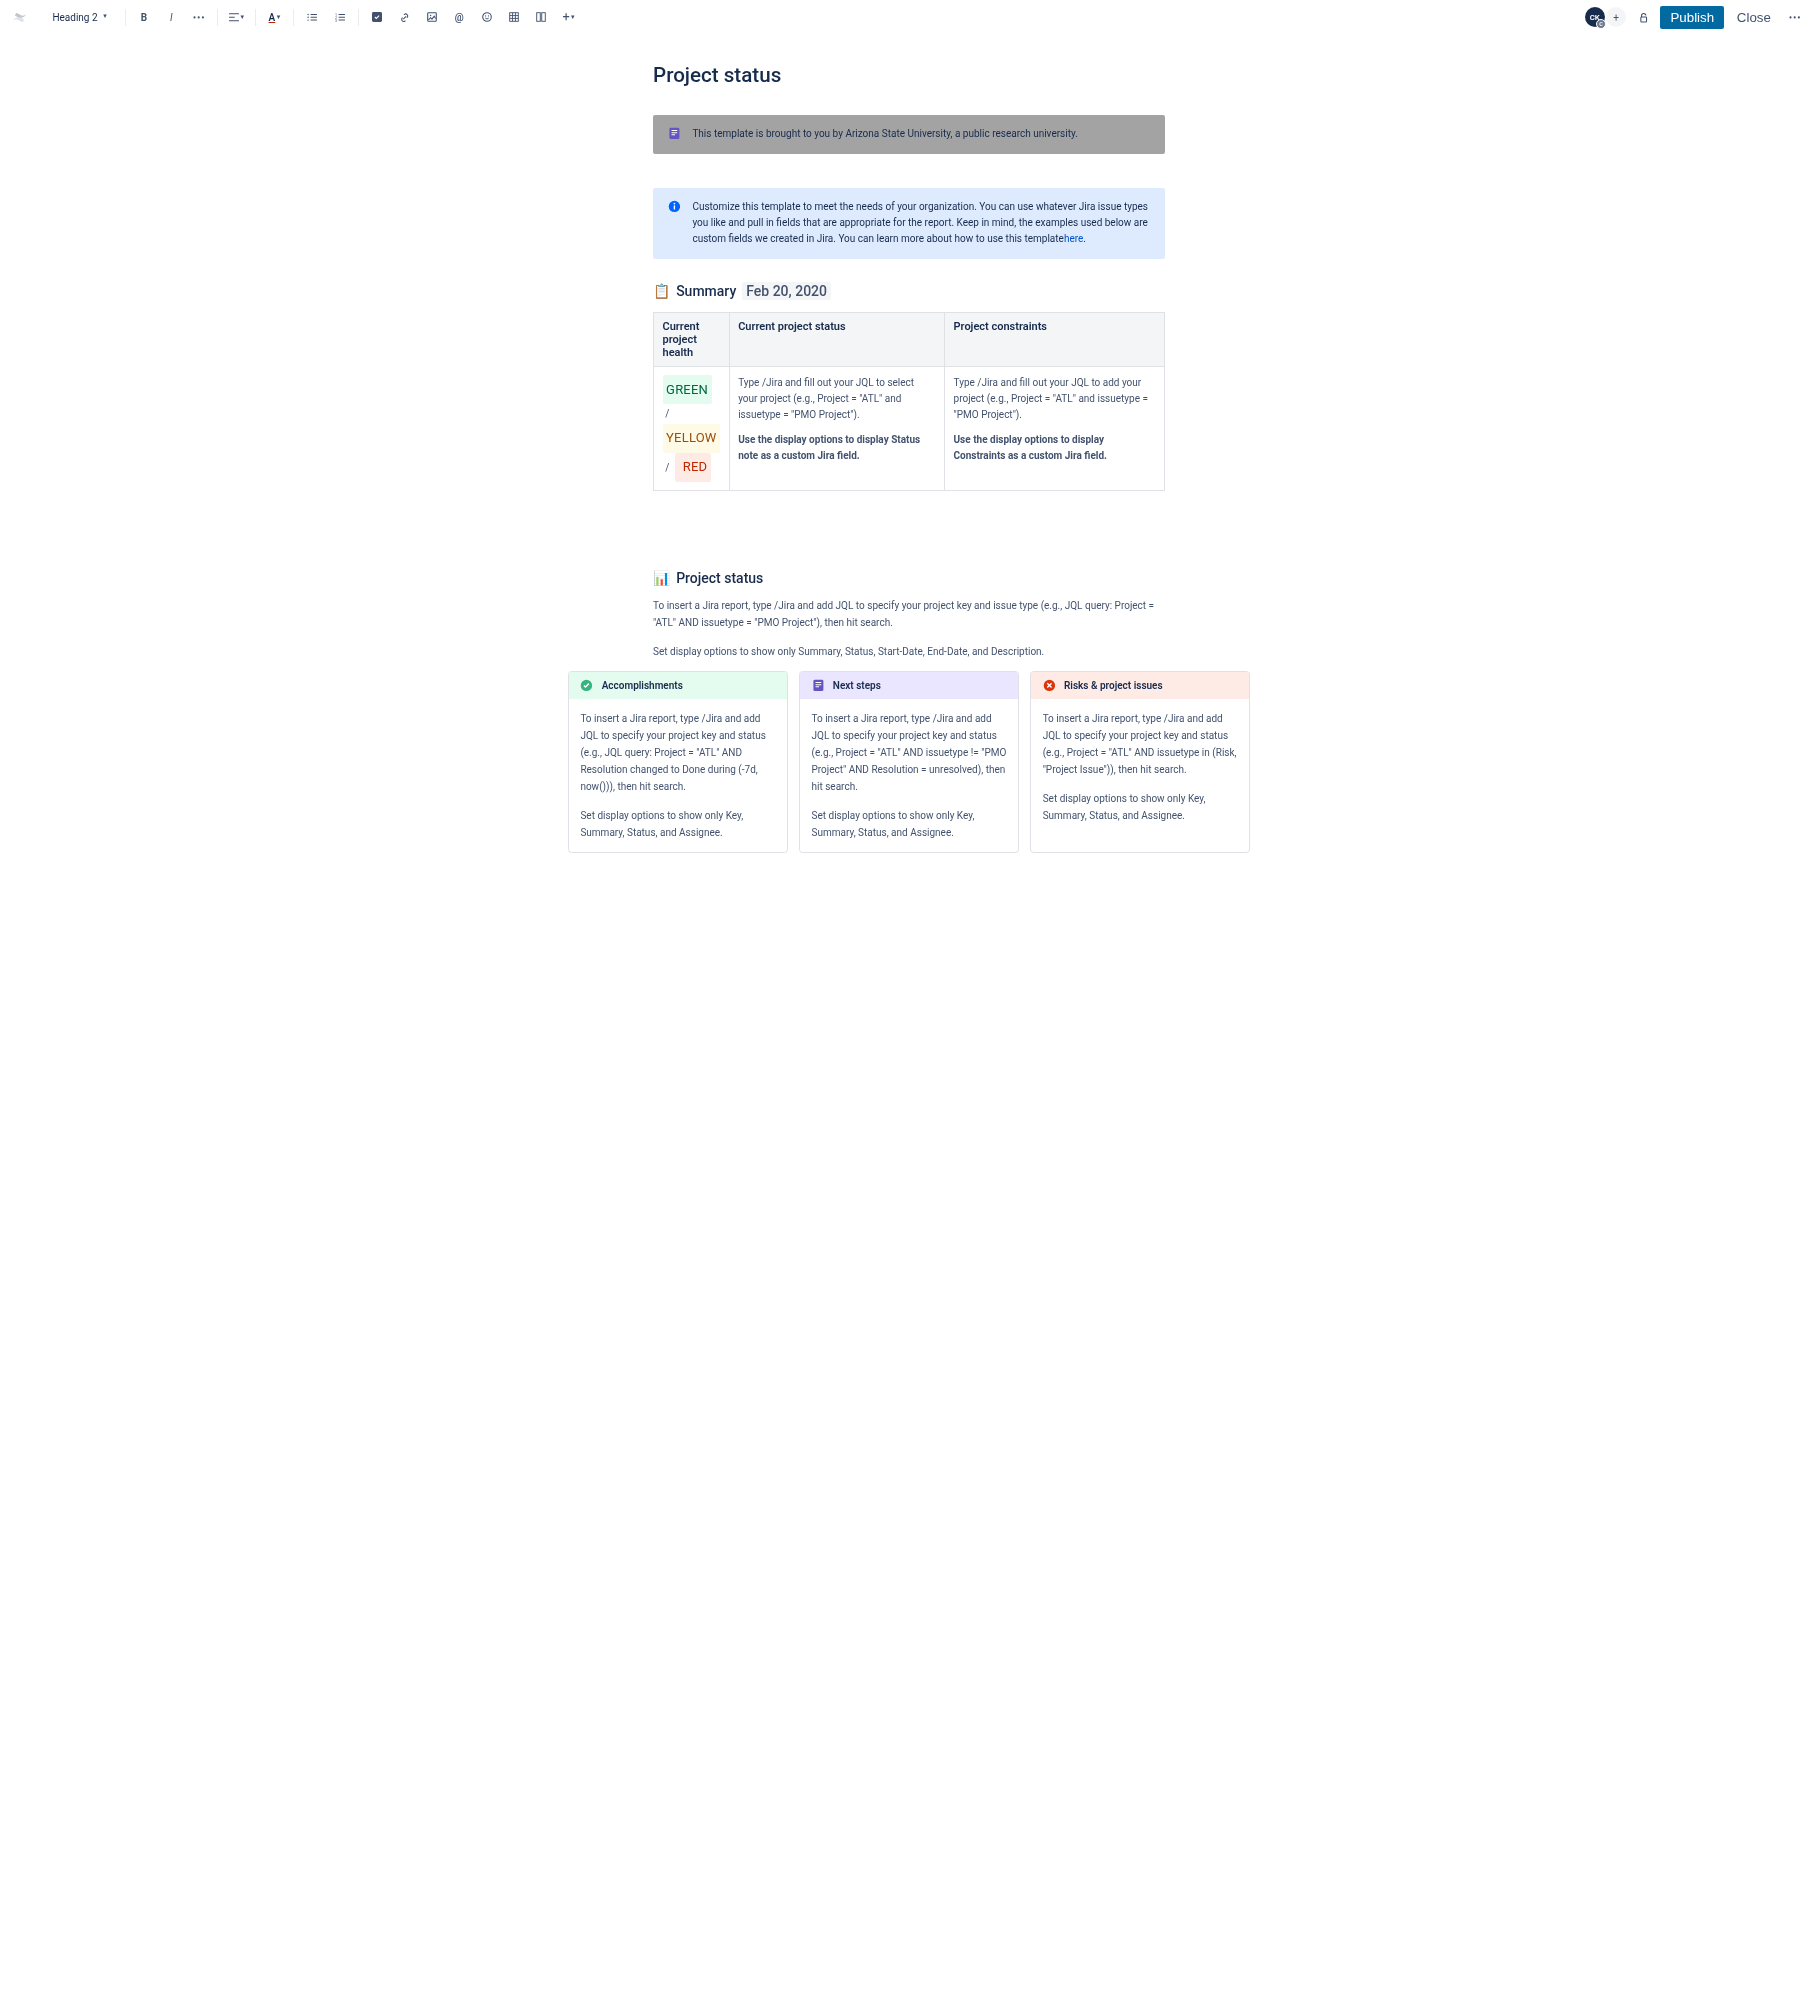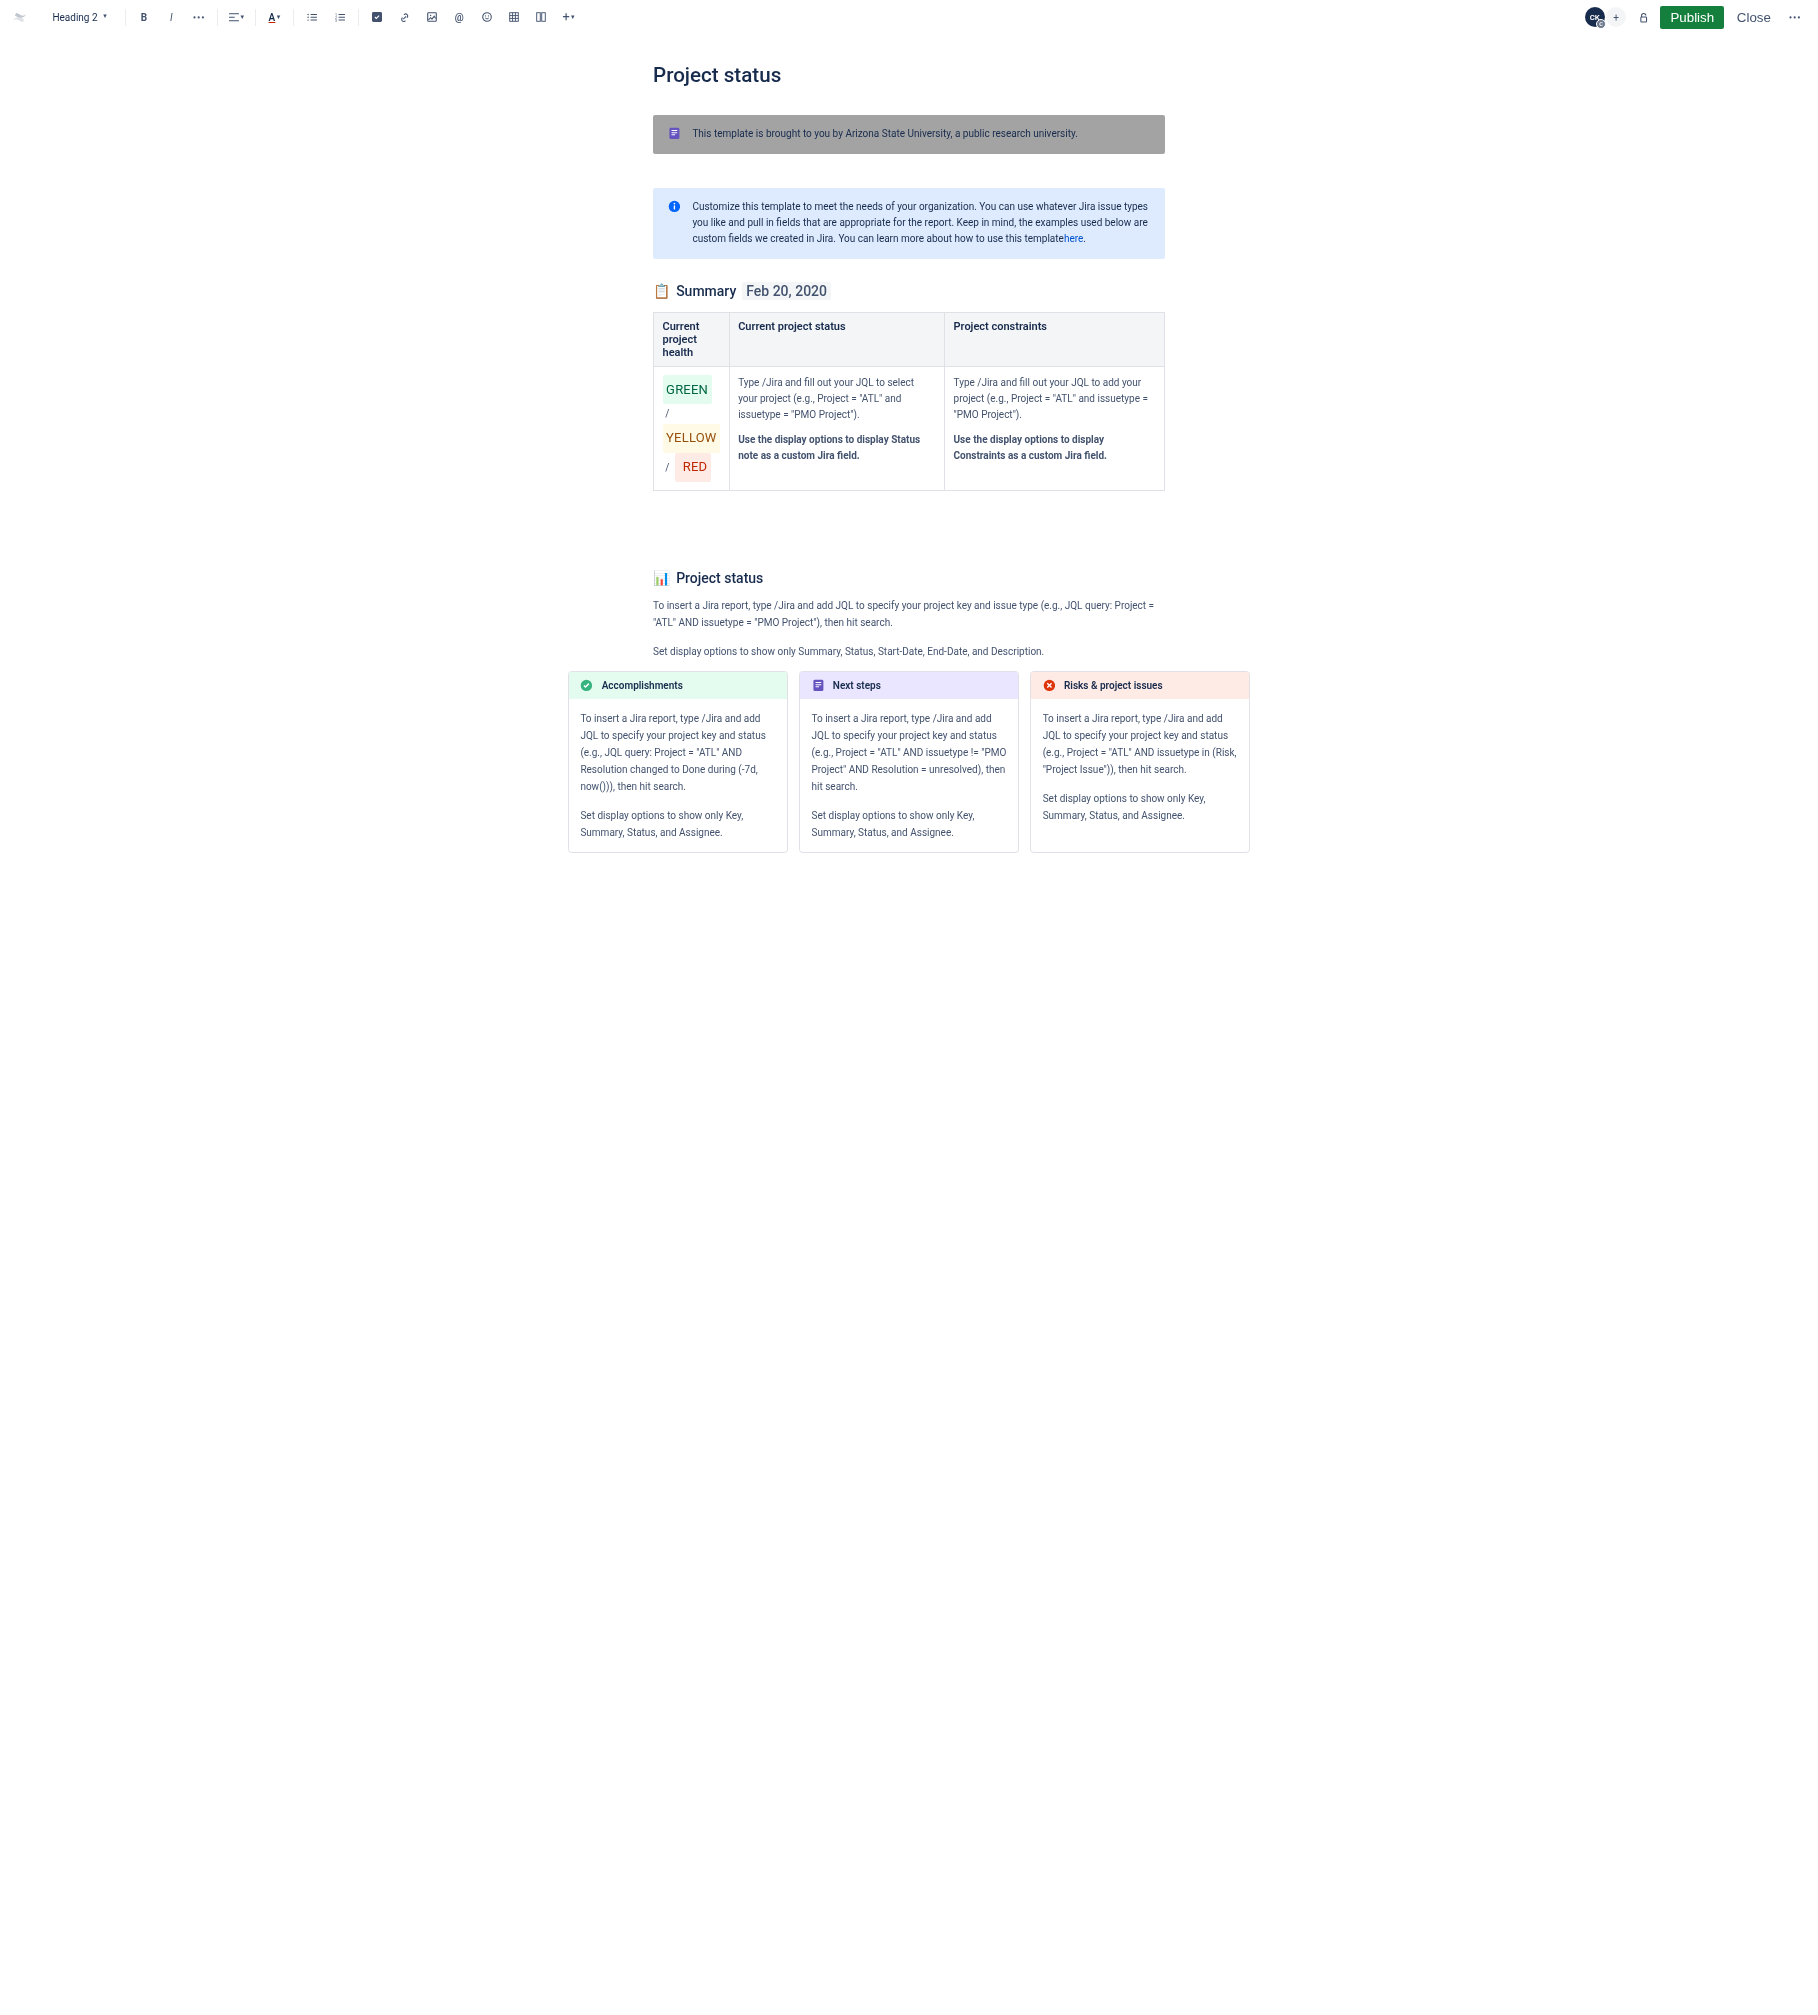--- a/index.html
+++ b/index.html
@@ -8,21 +8,21 @@
 
 .toolbar { display: flex; align-items: center; padding: 5.7px 11.4px; border-bottom: none; gap: 4.3px; }
 .logo { width: 17px; height: 17px; display: flex; align-items: center; justify-content: center; color: #DFE1E6; margin-right: 14px; }
 .toolbar-select { display: flex; align-items: flex-start; gap: 5.7px; padding: 2.8px 5.7px; cursor: pointer; border-radius: 2.1px; min-width: 71px; }
 .toolbar-btn { width: 23px; height: 23px; display: flex; align-items: center; justify-content: center; cursor: pointer; border-radius: 2.1px; color: #42526E; }
 .toolbar-sep { width: 0.7px; height: 17px; background: #EBECF0; margin: 0 2.8px; }
 .toolbar-right { margin-left: auto; display: flex; align-items: center; gap: 5.7px; }
 .avatar { width: 20px; height: 20px; border-radius: 50%; background: #172B4D; color: #fff; display: flex; align-items: center; justify-content: center; font-size: 7.8px; font-weight: 600; position: relative; }
 .avatar-badge { position: absolute; bottom: -1.4px; right: -1.4px; width: 10px; height: 10px; border-radius: 50%; background: #6B778C; color: #fff; font-size: 5.7px; display: flex; align-items: center; justify-content: center; border: 1.4px solid #fff; }
 .avatar-add { width: 20px; height: 20px; border-radius: 50%; background: #F4F5F7; display: flex; align-items: center; justify-content: center; cursor: pointer; color: #42526E; margin-left: -4.3px; }
-.btn-primary { background: #15803d; color: #fff; border: none; padding: 4.3px 10px; border-radius: 2.1px; cursor: pointer; font-weight: 500; }
+.btn-primary { background: #0369a1; color: #fff; border: none; padding: 4.3px 10px; border-radius: 2.1px; cursor: pointer; font-weight: 500; }
 .btn-link { background: none; border: none; color: #42526E; cursor: pointer; padding: 4.3px 7px; }
 .chevron { font-size: 7px; color: #42526E; }
 .color-a { font-weight: 600; text-decoration: underline; text-decoration-thickness: 1.4px; text-underline-offset: 1.4px; }
 
 
 .content { max-width: 540px; margin: 0 auto; padding: 28px 14px; }
 .page-title { font-size: 20.6px; font-weight: 500; color: #172B4D; margin-bottom: 28px; }
 
 .panel { padding: 11.4px 14px; border-radius: 2.1px; display: flex; gap: 11.4px; align-items: flex-start; margin-bottom: 17px; }
 .panel-purple { background: #a3a3a3; }

